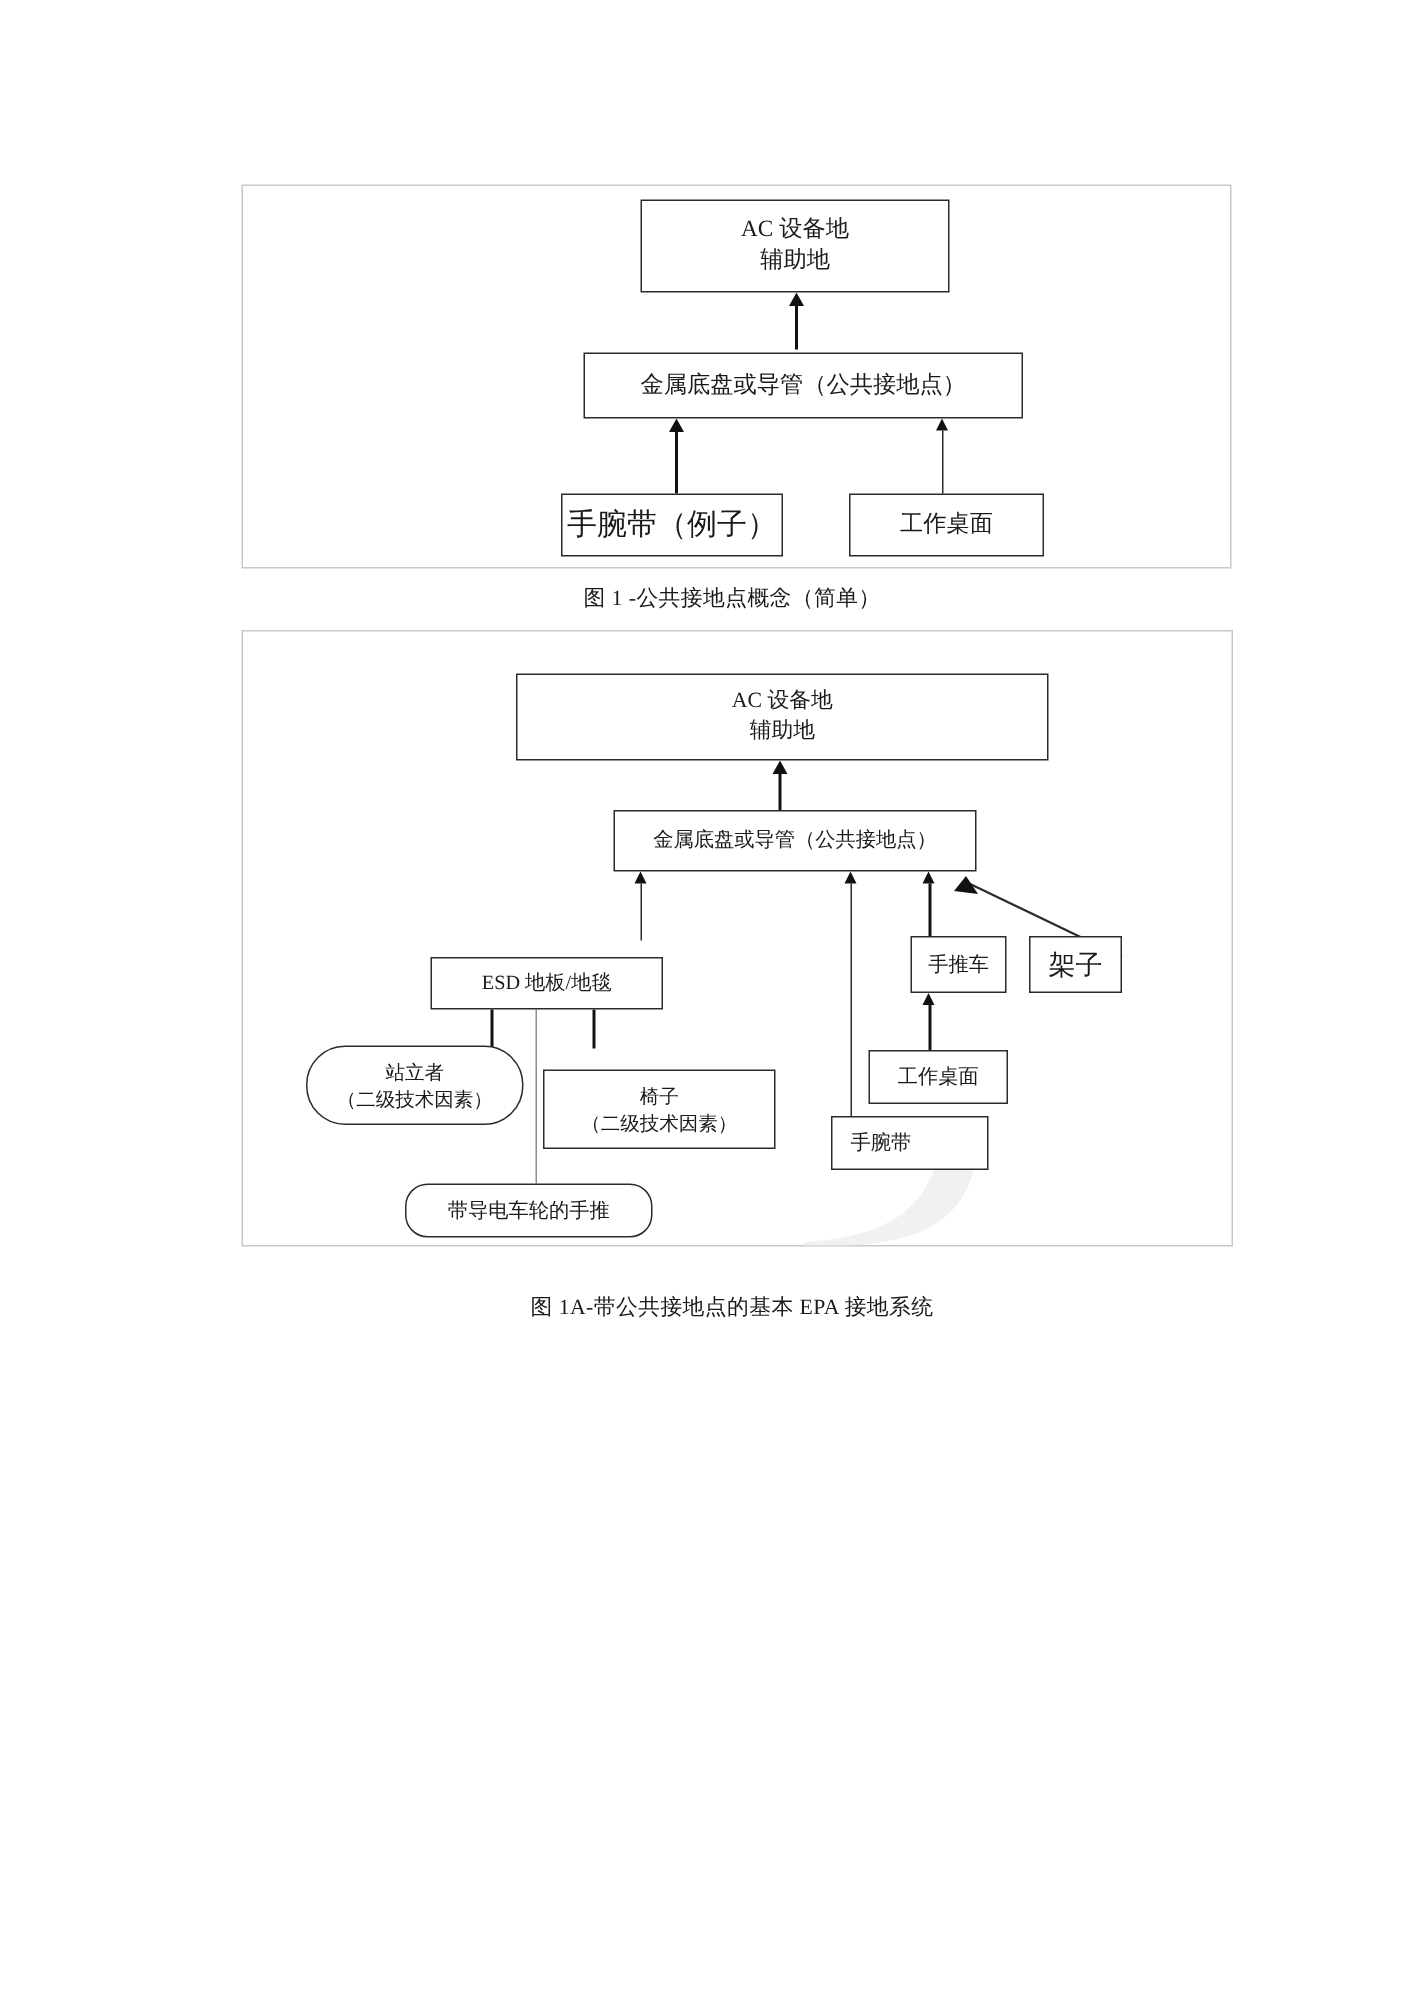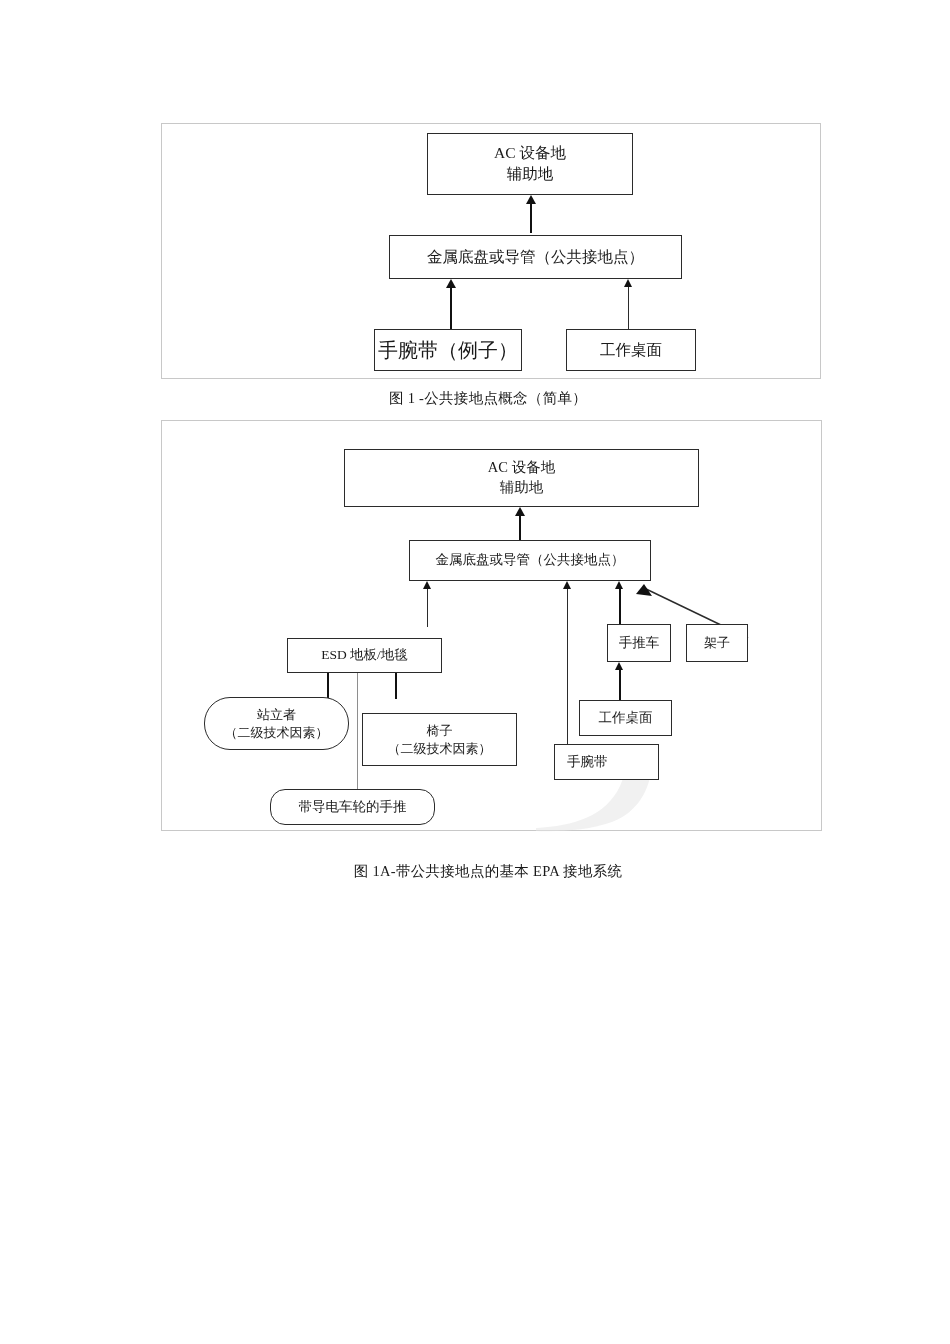--- a/index.html
+++ b/index.html
@@ -168,21 +168,21 @@
     </svg>
 
     <div class="node" style="left:125px; top:203px; width:155px; height:35px; font-size:13.5px;margin-top:14px;">
       <span class="ln">ESD 地板/地毯</span>
     </div>
 
     <div class="node" style="left:417px; top:203px; width:64px; height:38px; font-size:13.5px;margin-left:28px;">
       <span class="ln">手推车</span>
     </div>
 
-    <div class="node" style="left:524px; top:203px; width:62px; height:38px; font-size:13px;">
+    <div class="node" style="left:524px; top:203px; width:62px; height:38px; font-size:18px;">
       <span class="ln">架子</span>
     </div>
 
     <div class="vline thick" style="left:165px; top:246px; height:32px;"></div>
     <div class="arrowhead sm" style="left:161px; top:238px;"></div>
 
     <div class="vline grey" style="left:195px; top:246px; height:122px;"></div>
     <div class="arrowhead sm" style="left:191px; top:238px;"></div>
 
     <div class="vline thick" style="left:233px; top:246px; height:32px;"></div>

